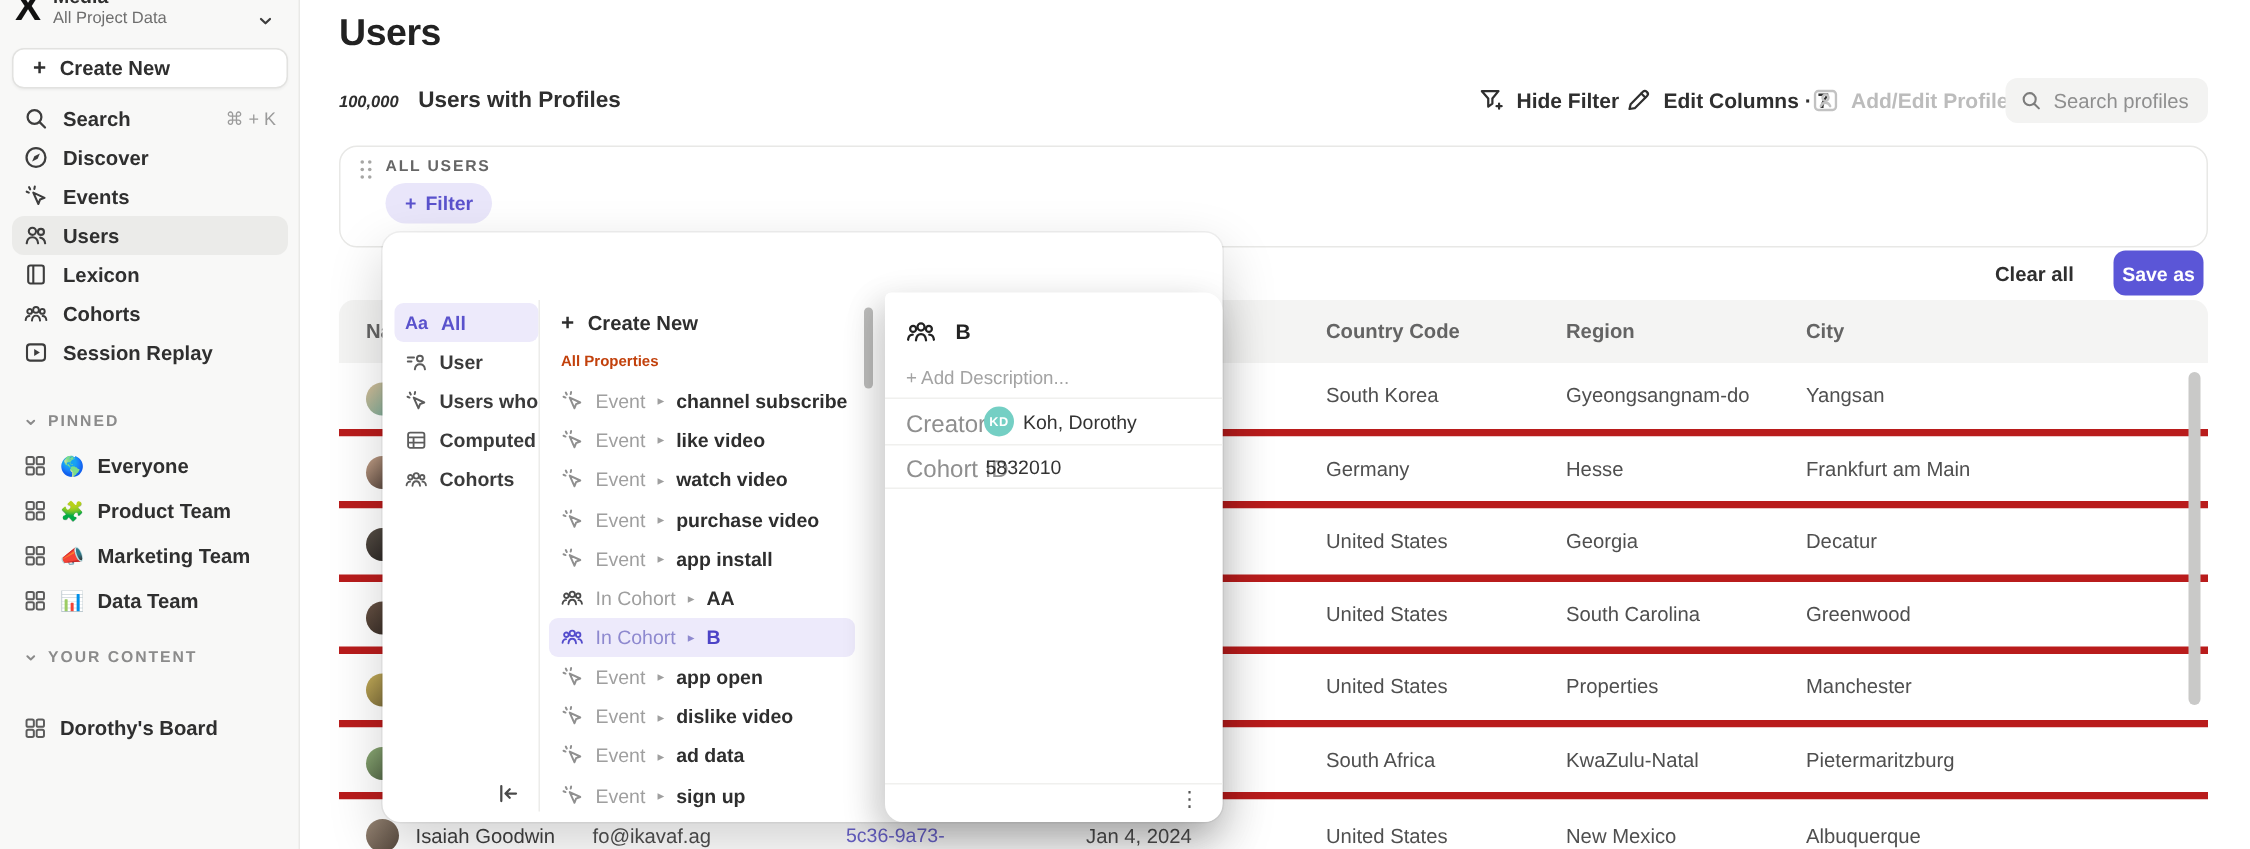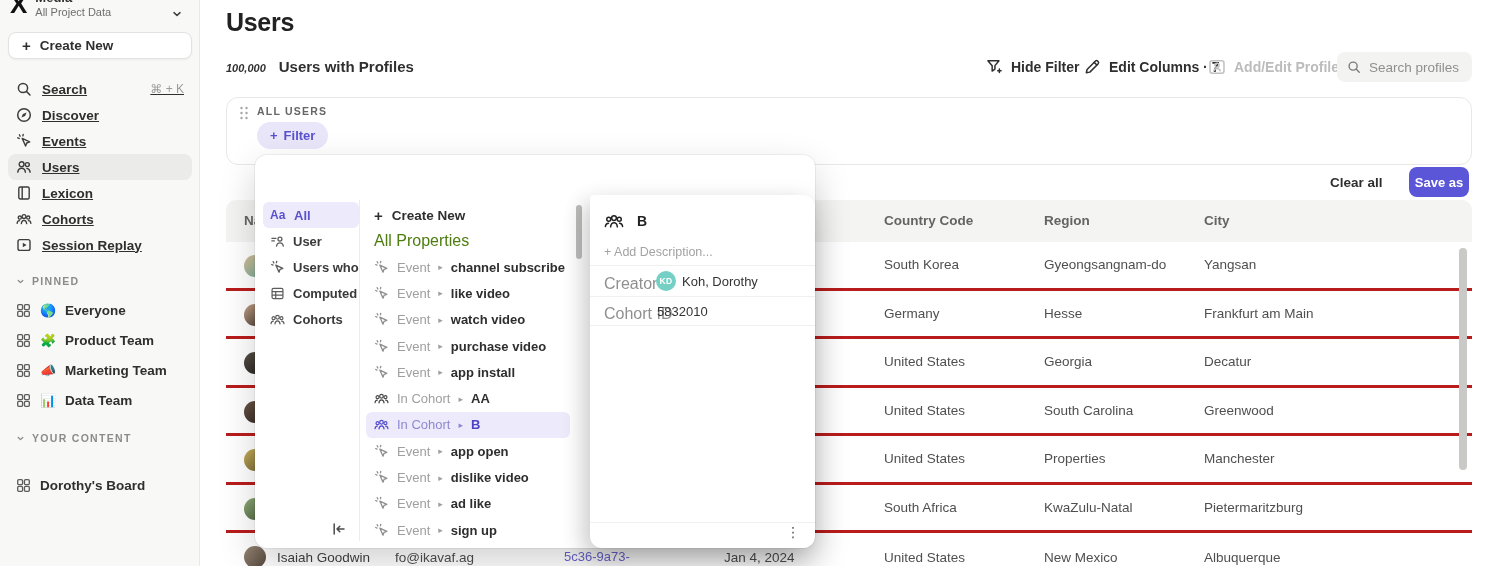--- a/index.html
+++ b/index.html
@@ -9,21 +9,21 @@
 
   
   .sidebar { position:absolute; left:0; top:0; width:200px; height:566px; background:#f8f8f7; border-right:1px solid #e9e9e7; }
   .ws { position:absolute; left:10px; top:-9px; display:flex; align-items:flex-start; gap:9px; }
   .ws-logo { font-size:26px; font-weight:800; line-height:1; letter-spacing:-1px; color:#111; }
   .ws-title { font-size:13px; font-weight:700; line-height:1.1; }
   .ws-sub { font-size:11px; color:#6e6e6e; margin-top:1px; }
   .ws-chevron { position:absolute; right:16px; top:8px; }
   .create-btn { position:absolute; left:8px; top:32px; width:184px; height:27px; background:#fff; border:1px solid #e2e2e0; border-radius:8px; box-shadow:0 1px 2px rgba(0,0,0,.05); display:flex; align-items:center; gap:9px; padding-left:13px; font-size:13.5px; font-weight:700; cursor:pointer; }
   .plus-g { font-size:15px; font-weight:600; color:#2f2f2f; line-height:1; }
-  .nav { position:absolute; left:8px; top:76px; width:184px;text-decoration:underline; }
+  .nav { position:absolute; left:8px; top:66px; width:184px; }
   .nav-item { height:26px; display:flex; align-items:center; gap:10px; padding:0 8px; border-radius:8px; font-size:13.5px; font-weight:600; color:#2f2f2f; cursor:pointer; }
   .nav-item.active { background:#ebebe9; }
   .nav-item .shortcut { margin-left:auto; color:#9b9b9b; font-size:12px; font-weight:400; }
   .sec { position:absolute; left:8px; display:flex; align-items:center; gap:7px; font-size:10.5px; letter-spacing:1.3px; color:#8b8b8b; font-weight:700; padding:0 8px; height:22px; }
   .pin-item { position:absolute; left:8px; width:184px; height:28px; display:flex; align-items:center; gap:9px; padding:0 8px; font-size:13.5px; font-weight:600; border-radius:8px; cursor:pointer; }
   .pin-emoji { font-size:13px; width:16px; text-align:center; }
 
   
   .main { position:absolute; left:200px; top:0; width:1300px; height:566px; background:#fff; }
   .page-title { position:absolute; left:26px; top:8px; font-size:25px; font-weight:700; letter-spacing:-.3px; color:#222; }
@@ -39,21 +39,21 @@
   .filter-card { position:absolute; left:26px; top:97px; width:1246px; height:68px; border:1px solid #e8e8e6; border-radius:12px; background:#fff; }
   .group-label { position:absolute; left:30px; top:7px; font-size:10.5px; letter-spacing:1.2px; font-weight:700; color:#666; }
   .drag-dots { position:absolute; left:11px; top:7px; }
   .filter-btn { position:absolute; left:30px; top:24px; height:27px; padding:0 13px; background:#e9e6fa; color:#5a52cc; border-radius:14px; font-size:13px; font-weight:700; display:inline-flex; align-items:center; gap:6px; cursor:pointer; }
   .clear-all { position:absolute; left:1130px; top:175px; font-size:13.5px; font-weight:700; cursor:pointer; }
   .save-as { position:absolute; left:1209px; top:167px; width:60px; height:30px; background:#5b56d7; color:#fff; border-radius:8px; font-size:13px; font-weight:700; display:flex; align-items:center; justify-content:center; cursor:pointer; }
 
   
   .thead { position:absolute; left:26px; top:200px; width:1246px; height:42px; background:#f4f4f3; border-radius:10px 10px 0 0; }
   .th { position:absolute; top:0; line-height:42px; font-size:13.5px; font-weight:600; color:#646464; }
-  .trow { position:absolute; left:26px; width:1246px; height:48.5px; border-bottom:3px solid #b91c1c; background:#fff; }
+  .trow { position:absolute; left:26px; width:1246px; height:48.5px; border-bottom:5px solid #b91c1c; background:#fff; }
   .cell { position:absolute; top:0; height:100%; display:flex; align-items:center; font-size:13.5px; color:#4f4f4f; }
   .c-name { left:51px; font-weight:500; color:#3f3f3f; }
   .c-email { left:169px; }
   .c-id { left:338px; width:116px; line-height:1.3; color:#6b64cf; font-size:13px; cursor:pointer; }
   .c-date { left:498px; }
   .c-country { left:658px; }
   .c-region { left:818px; }
   .c-city { left:978px; }
   .avatar { position:absolute; left:18px; top:13px; width:22px; height:22px; border-radius:50%; }
   .av1{background:linear-gradient(135deg,#d9bd96,#68a89a);} .av2{background:linear-gradient(135deg,#c9a58b,#3a2e2a);}
@@ -67,21 +67,21 @@
   .dd-search { position:absolute; left:9px; top:7px; width:542px; height:28px; background:#f4f4f3; border-radius:8px; display:flex; align-items:center; gap:9px; padding:0 10px; }
   .dd-search input { border:none; outline:none; background:transparent; width:100%; font-size:14px; color:#555; font-family:inherit; }
   .dd-search input::placeholder { color:#8a8a8a; }
   .dd-cats { position:absolute; left:8px; top:47px; width:96px; }
   .dd-cat { height:26px; display:flex; align-items:center; gap:8px; padding:0 7px; border-radius:6px; font-size:13px; font-weight:600; color:#3a3a3a; white-space:nowrap; overflow:hidden; cursor:pointer; }
   .dd-cat.sel { background:#edeafb; color:#5a52cc; }
   .dd-cat .aa { font-size:12px; font-weight:700; width:16px; }
   .dd-vdiv { position:absolute; left:104px; top:45px; width:1px; height:341px; background:#ececea; }
   .dd-list { position:absolute; left:111px; top:47px; width:204px; }
   .dd-create { height:26px; display:flex; align-items:center; gap:9px; padding:0 8px; font-size:13.5px; font-weight:700; cursor:pointer; }
-  .dd-label { height:26px; display:flex; align-items:center; padding:0 8px; font-size:16px; color:#4d7c0f; }
+  .dd-label { height:26px; display:flex; align-items:center; padding:0 8px; font-size:10px; color:#c2410c;font-weight:bold; }
   .dd-item { height:26.3px; display:flex; align-items:center; gap:8px; padding:0 8px; border-radius:6px; white-space:nowrap; cursor:pointer; }
   .dd-item .pfx { font-size:13px; color:#9f9f9f; }
   .dd-item .sep { font-size:9px; color:#9f9f9f; }
   .dd-item .pnm { font-size:13px; font-weight:700; color:#2e2e2e; }
   .dd-item.sel { background:#edeafb; }
   .dd-item.sel .pnm { color:#4c43c6; }
   .dd-item.sel .pfx, .dd-item.sel .sep { color:#8e89cf; }
   .dd-scroll { position:absolute; left:321px; top:50px; width:6px; height:54px; background:#bdbdbc; border-radius:3px; cursor:pointer; }
   .dd-collapse { position:absolute; left:76px; top:366px; cursor:pointer; }
 
@@ -554,21 +554,21 @@
     </div>
     <div class="dd-item">
       <span>
           <svg width="15" height="15" viewBox="0 0 16 16" fill="none" stroke="#8f8f8f" stroke-width="1.4" stroke-linecap="round" stroke-linejoin="round">
             <path d="M6.2 5.4 9.6 13l1.1-3 3-1.1z"></path>
             <path d="M3.4 1.8l.7 1.4M1.8 4.8l1.4.6M7.2 1.4l-.3 1.5"></path>
           </svg>
         </span>
       <span class="pfx">Event</span>
         <span class="sep">▸</span>
-        <span class="pnm">ad like</span>
+        <span class="pnm">ad data</span>
     </div>
     <div class="dd-item">
       <span>
           <svg width="15" height="15" viewBox="0 0 16 16" fill="none" stroke="#8f8f8f" stroke-width="1.4" stroke-linecap="round" stroke-linejoin="round">
             <path d="M6.2 5.4 9.6 13l1.1-3 3-1.1z"></path>
             <path d="M3.4 1.8l.7 1.4M1.8 4.8l1.4.6M7.2 1.4l-.3 1.5"></path>
           </svg>
         </span>
       <span class="pfx">Event</span>
         <span class="sep">▸</span>

